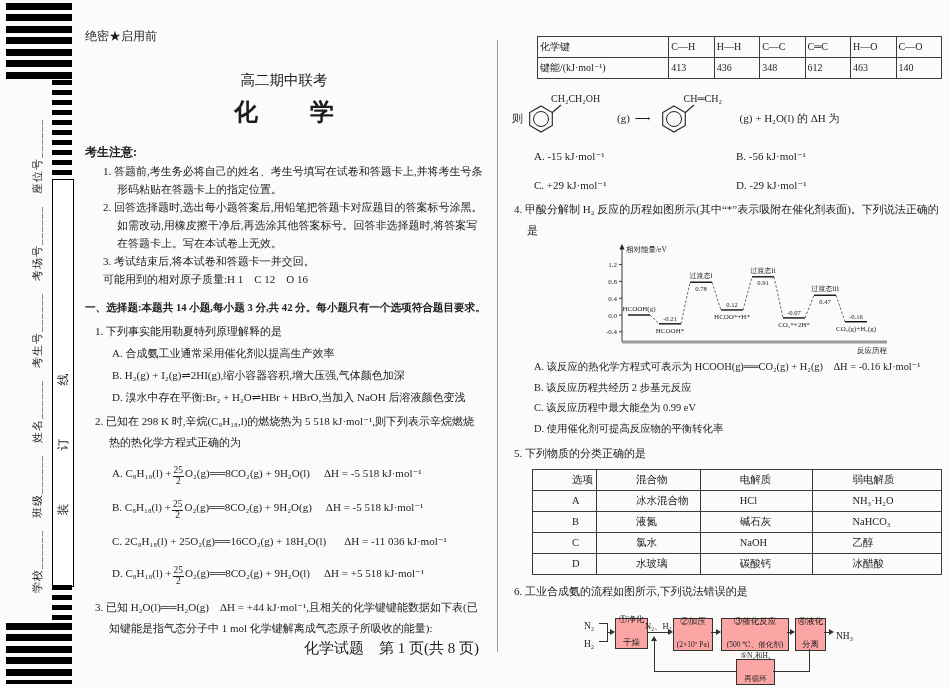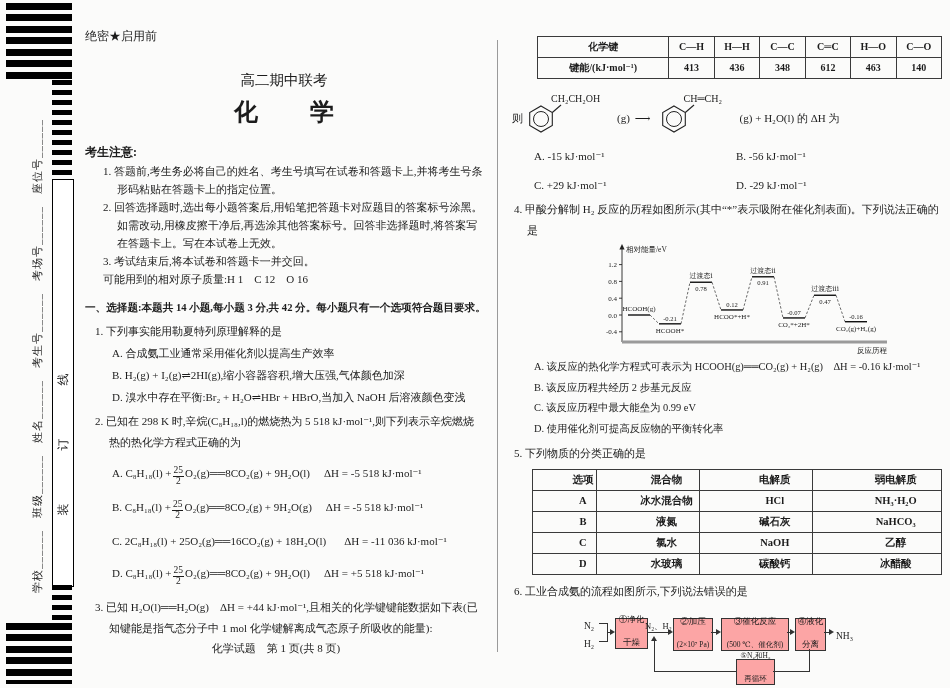--- a/index.html
+++ b/index.html
@@ -33,24 +33,24 @@
   .atomic{margin-left:18px;line-height:18px;}
   .section-title{font-weight:bold;font-size:10.6px;margin-top:10px;white-space:nowrap;}
   .q{margin-left:10px;padding-left:14px;text-indent:-14px;margin-top:3px;line-height:21px;}
   .opt{margin-left:27px;line-height:22px;}
   .eq{margin-left:27px;margin-top:8px;line-height:24px;white-space:nowrap;}
   .frac{display:inline-block;vertical-align:-7px;text-align:center;line-height:1.05;font-size:9.5px;margin:0 1px;}
   .frac .num,.frac .den{display:block;padding:0 1px;}
   .frac .den{border-top:1px solid #1c1c1c;}
   .frac .den:empty{border-top:none;}
   .dh{margin-left:14px;}
-  .footer{position:absolute;left:0;right:16px;top:612px;text-align:center;font-size:11px;}
+  .footer{position:absolute;left:0;right:4px;top:612px;text-align:right;font-size:15px;}
   
   table{border-collapse:collapse;}
-  td,th{border:1px solid #3a3a3a;text-align:center;font-weight:bold;padding:0 2px;}
+  td,th{border:1px solid #3a3a3a;text-align:left;font-weight:normal;padding:0 2px;}
   .bond-table{margin-left:27px;font-size:10px;}
   .bond-table td{height:19px;}
   .bond-table td.first{width:128px;}
   .bond-table td.bcol{width:41px;}
   .reaction{display:flex;align-items:flex-end;height:50px;margin:8px 0 0 2px;}
   .reaction .txt{padding-bottom:9px;}
   .mol{position:relative;width:94px;height:48px;flex:none;}
   .mol.m2{width:84px;}
   .mol svg{position:absolute;left:2px;bottom:1px;}
   .mol .sub{position:absolute;left:28px;top:0;font-size:10px;white-space:nowrap;}

